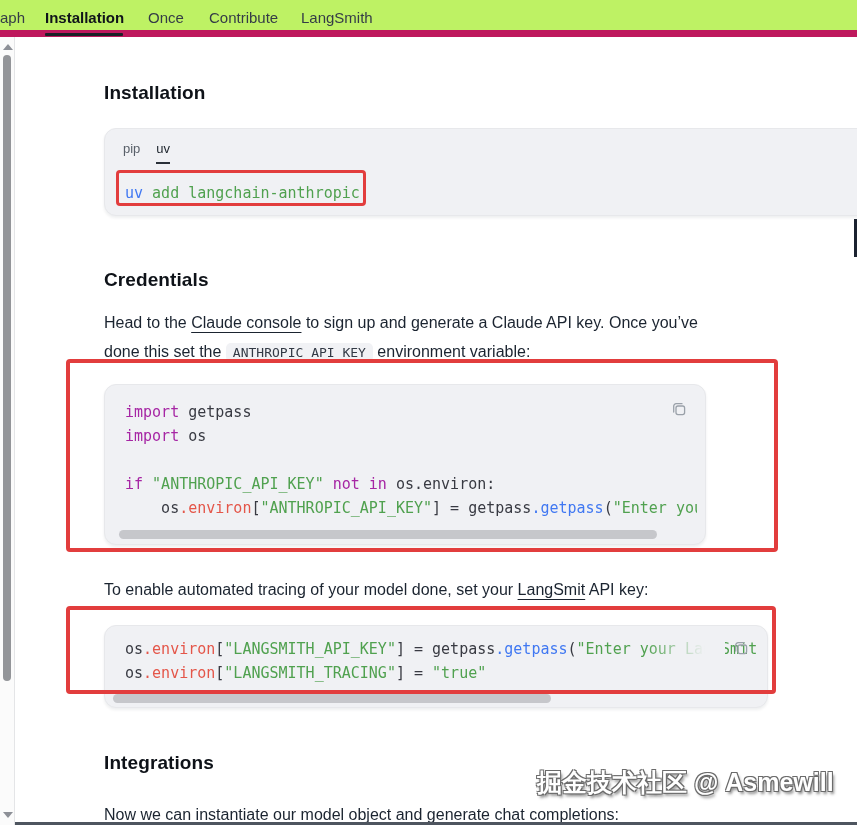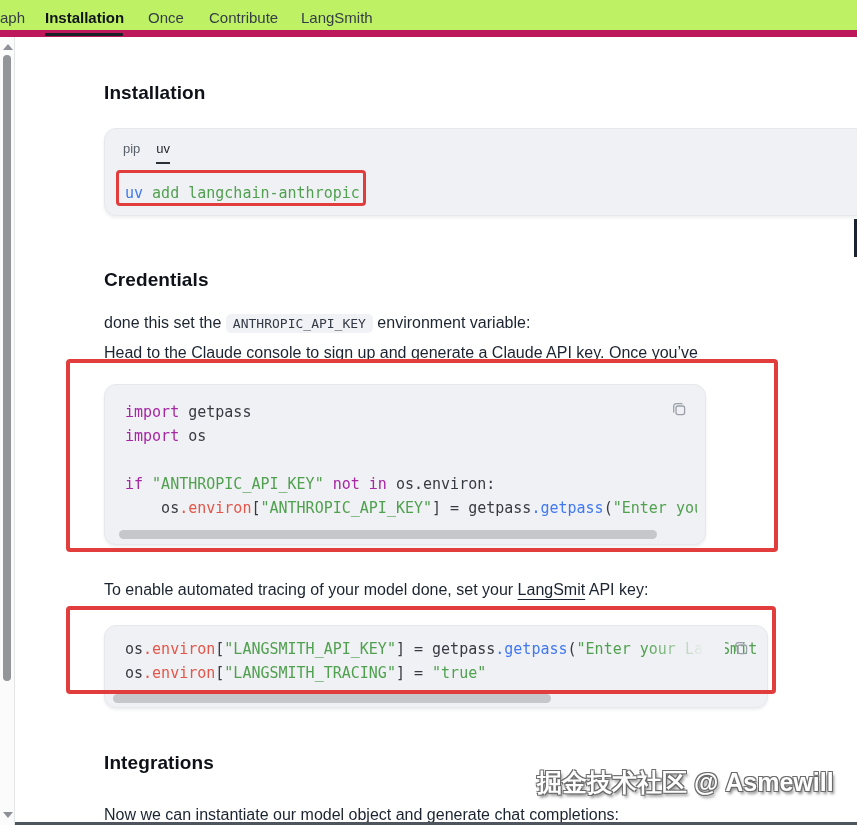--- a/index.html
+++ b/index.html
@@ -85,22 +85,22 @@
       <path d="M11 2.7H5.2A2.5 2.5 0 0 0 2.7 5.2V11"></path>
     </svg>
   </button>
   <div class="code-area" style="top:52px"><div class="code-line"><span class="tok-b">uv</span><span class="tok-s"> add langchain-anthropic</span></div></div>
 </div>
 <div class="redbox" style="left:116px;top:170px;width:250px;height:36px"></div>
 
 <h2 class="h2" style="left:104px;top:269px">Credentials</h2>
 
 <div class="para" style="left:104px;top:308px;width:680px">
+  <div><span>Head to the </span><a class="doclink">Claude console</a><span> to sign up and generate a Claude API key. Once you’ve</span></div>
   <div><span>done this set the </span><span class="chip">ANTHROPIC_API_KEY</span><span> environment variable:</span></div>
-  <div><span>Head to the </span><a class="doclink">Claude console</a><span> to sign up and generate a Claude API key. Once you’ve</span></div>
 </div>
 
 <div class="code-block" style="left:104px;top:384px;width:602px;height:161px">
   <button class="copy-btn" style="top:14px">
     <svg width="16" height="16" viewBox="0 0 16 16" fill="none" stroke="#9aa1a9" stroke-width="1.3" stroke-linecap="round">
       <rect x="5" y="5" width="8.6" height="8.6" rx="2"></rect>
       <path d="M11 2.7H5.2A2.5 2.5 0 0 0 2.7 5.2V11"></path>
     </svg>
   </button>
   <div class="code-area" style="top:15px"><div class="code-line"><span class="tok-k">import</span><span class="tok-d"> getpass</span></div><div class="code-line"><span class="tok-k">import</span><span class="tok-d"> os</span></div><div class="code-line">&nbsp;</div><div class="code-line"><span class="tok-k">if</span><span class="tok-d"> </span><span class="tok-s">"ANTHROPIC_API_KEY"</span><span class="tok-d"> </span><span class="tok-k">not</span><span class="tok-d"> </span><span class="tok-k">in</span><span class="tok-d"> os.environ:</span></div><div class="code-line"><span class="tok-d">    os</span><span class="tok-r">.environ</span><span class="tok-d">[</span><span class="tok-s">"ANTHROPIC_API_KEY"</span><span class="tok-d">] = getpass</span><span class="tok-b">.getpass</span><span class="tok-d">(</span><span class="tok-s">"Enter your Anthropic A</span></div></div>

